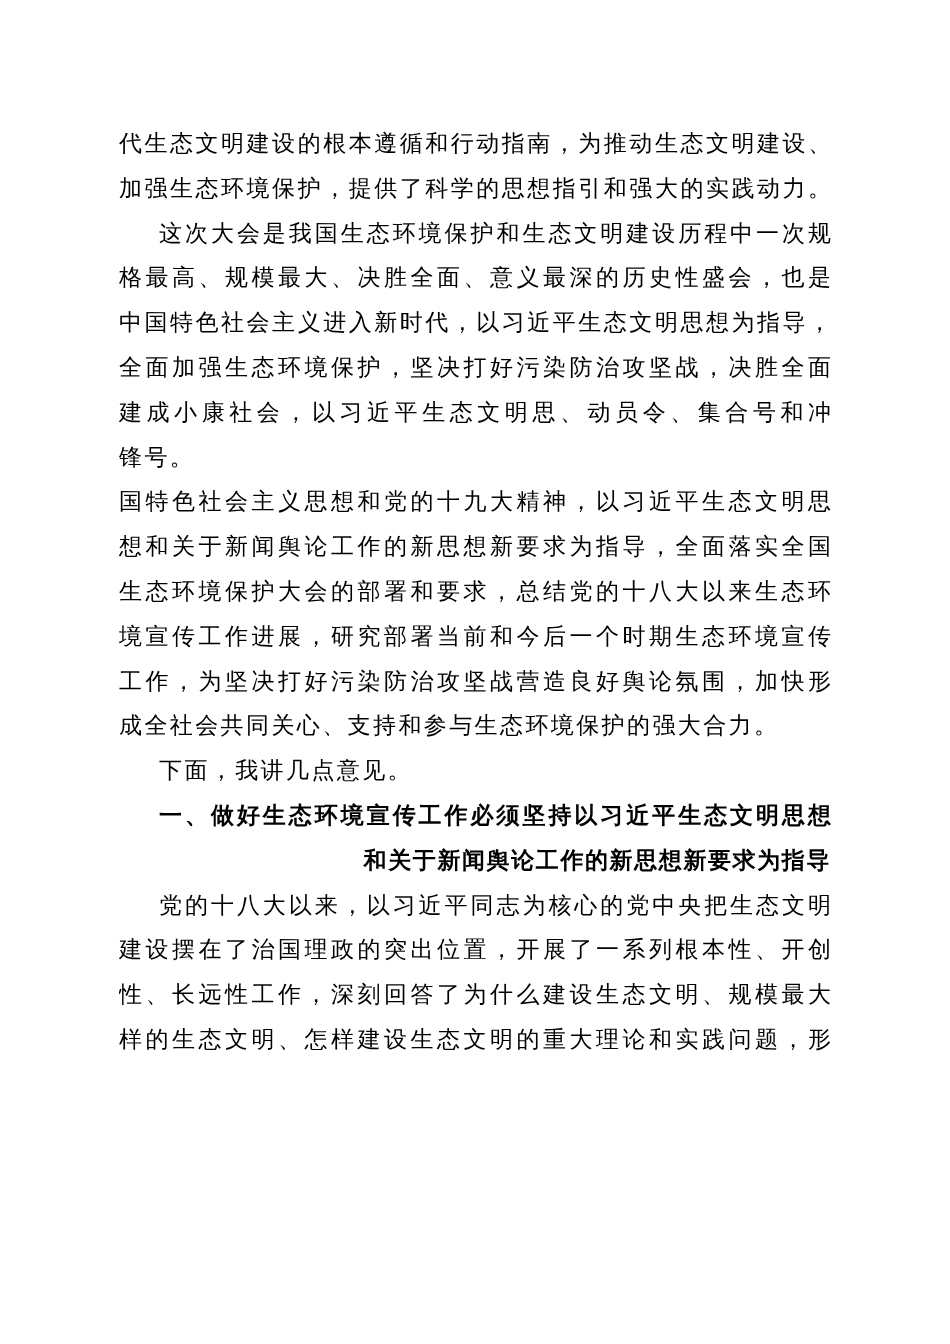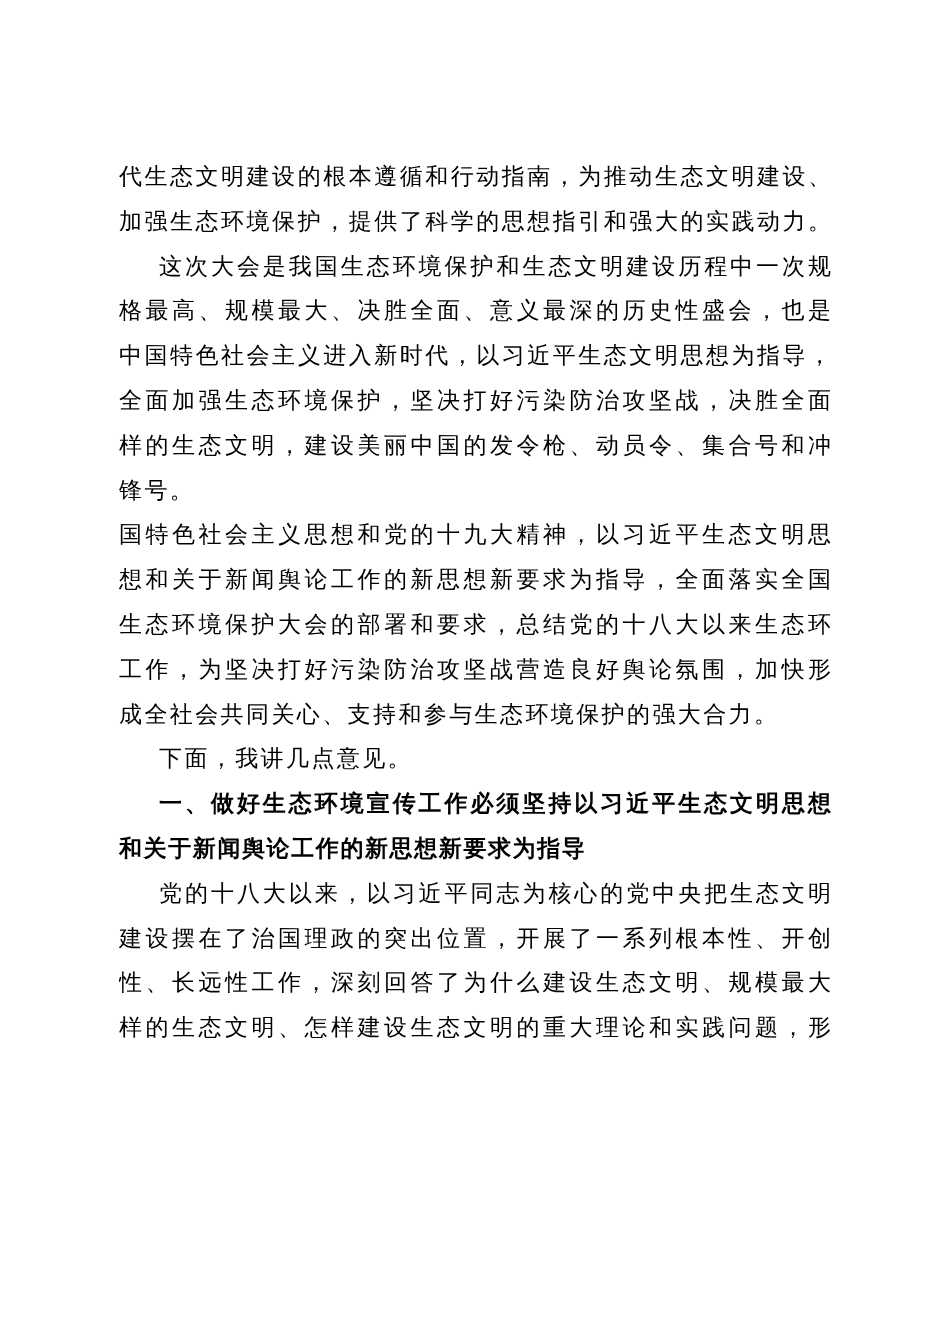--- a/index.html
+++ b/index.html
@@ -18,21 +18,21 @@
       position: absolute;
       left: 0;
       top: 0;
       width: 950px;
       height: 1344px;
       background: #ffffff;
     }
     .content {
       position: absolute;
       left: 119px;
-      top: 154px;
+      top: 121px;
       width: 712px;
     }
     .line {
       height: 44.8px;
       line-height: 44.8px;
       font-family: "DejaVu Serif", serif;
       font-size: 23px;
       font-weight: normal;
       overflow: hidden;
       box-sizing: border-box;
@@ -43,20 +43,21 @@
       text-align-last: justify;
       letter-spacing: 0;
     }
     .line.indent {
       padding-left: 40px;
     }
     .line.heading {
       font-family: "DejaVu Sans", sans-serif;
       font-weight: bold;
       letter-spacing: 1.6px;
+      text-align: right;
     }
     .line.heading.full {
       letter-spacing: 0;
     }
   </style>
 </head>
 <body>
 
 <div class="page">
   <div class="content">
@@ -64,28 +65,29 @@
     <div>
       <div class="line full">代生态文明建设的根本遵循和行动指南，为推动生态文明建设、</div>
       <div class="line full">加强生态环境保护，提供了科学的思想指引和强大的实践动力。</div>
     </div>
 
     <div>
       <div class="line full indent">这次大会是我国生态环境保护和生态文明建设历程中一次规</div>
       <div class="line full">格最高、规模最大、决胜全面、意义最深的历史性盛会，也是</div>
       <div class="line full">中国特色社会主义进入新时代，以习近平生态文明思想为指导，</div>
       <div class="line full">全面加强生态环境保护，坚决打好污染防治攻坚战，决胜全面</div>
-      <div class="line full">样的生态文明，建设美丽中国的发令枪、动员令、集合号和冲</div>
+      <div class="line full">建成小康社会，以习近平生态文明思、动员令、集合号和冲</div>
       <div class="line">锋号。</div>
     </div>
 
     <div>
       <div class="line full">国特色社会主义思想和党的十九大精神，以习近平生态文明思</div>
       <div class="line full">想和关于新闻舆论工作的新思想新要求为指导，全面落实全国</div>
       <div class="line full">生态环境保护大会的部署和要求，总结党的十八大以来生态环</div>
+      <div class="line full">境宣传工作进展，研究部署当前和今后一个时期生态环境宣传</div>
       <div class="line full">工作，为坚决打好污染防治攻坚战营造良好舆论氛围，加快形</div>
       <div class="line">成全社会共同关心、支持和参与生态环境保护的强大合力。</div>
     </div>
 
     <div>
       <div class="line indent">下面，我讲几点意见。</div>
     </div>
 
     <div>
       <div class="line heading full indent">一、做好生态环境宣传工作必须坚持以习近平生态文明思想</div>

